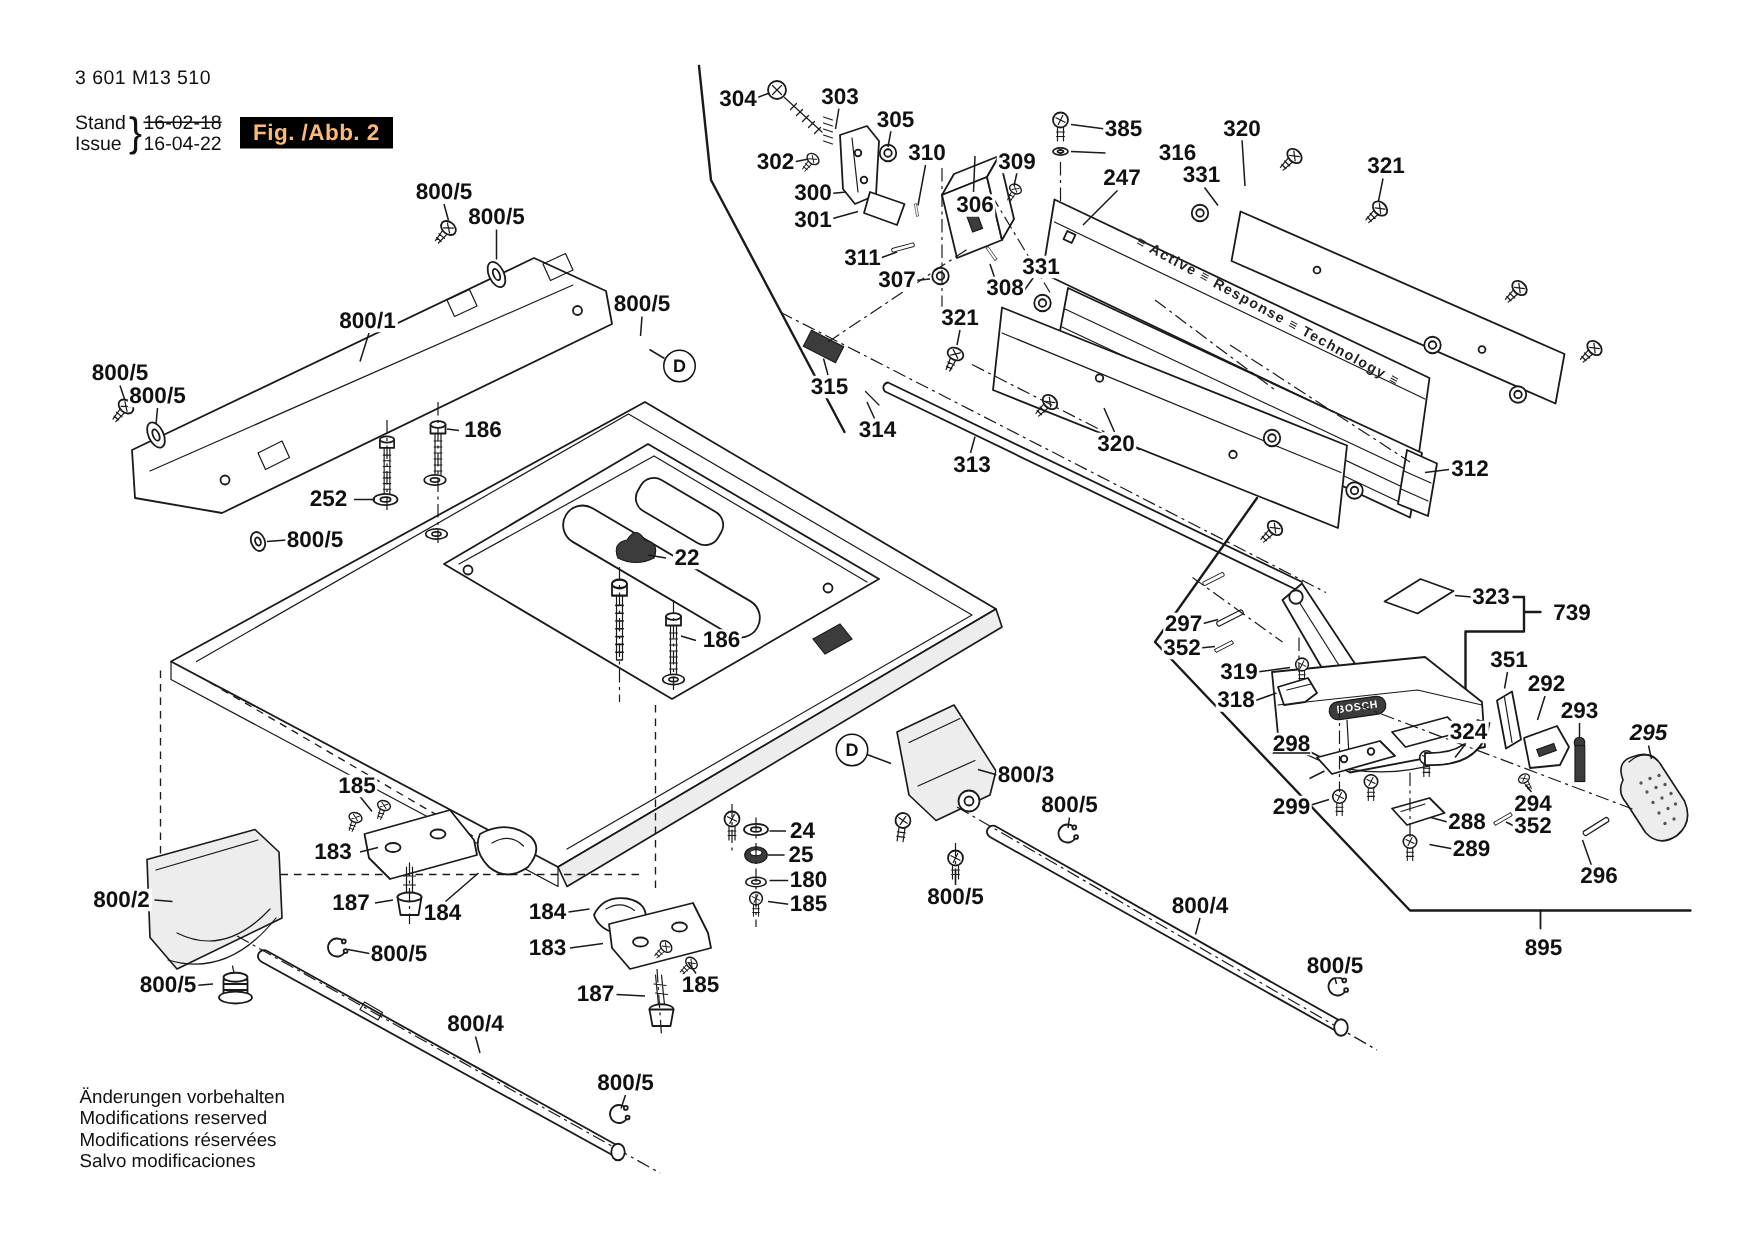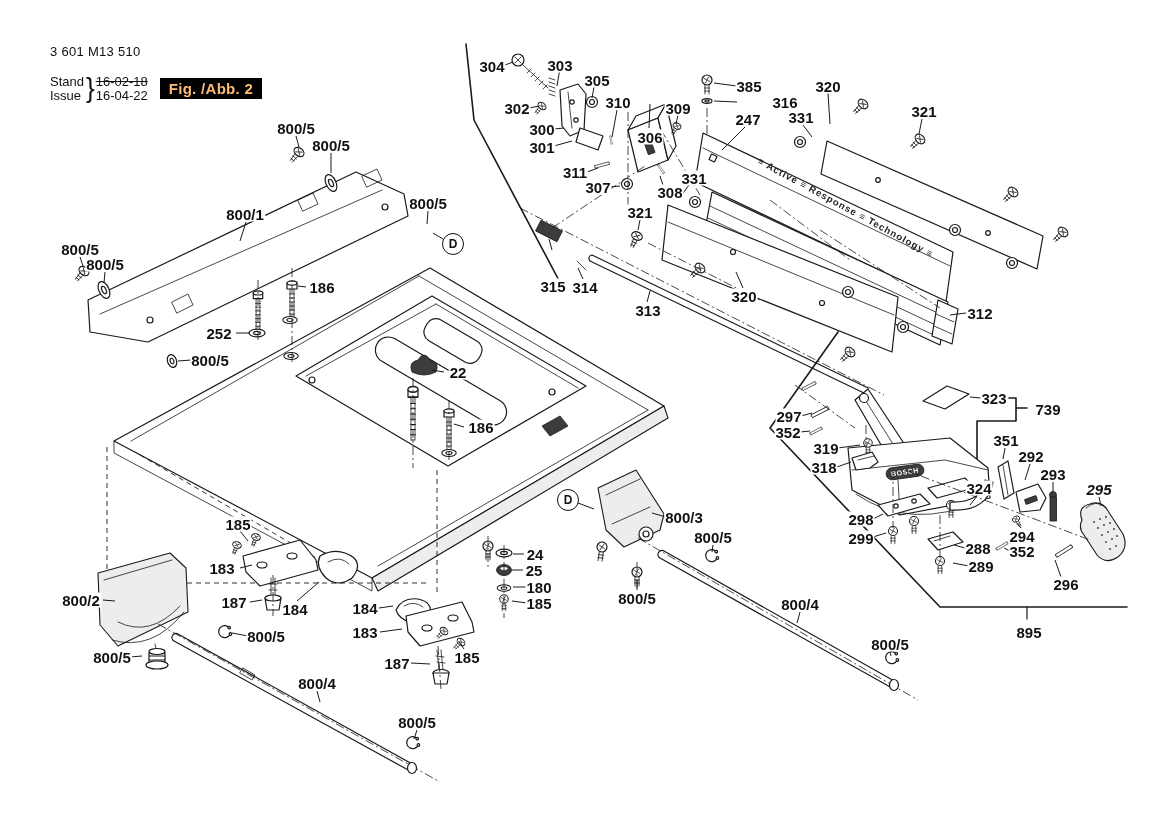--- a/index.html
+++ b/index.html
@@ -356,20 +356,26 @@
       </div>
       <span class="brace">}</span>
       <div class="idates">
         <span class="strike">16-02-18</span>
         <span>16-04-22</span>
       </div>
       <div class="figbox">Fig. /Abb. 2</div>
     </div>
   </div>
 
+  <div class="footer">
+    <div>Änderungen vorbehalten</div>
+    <div>Modifications reserved</div>
+    <div>Modifications réservées</div>
+    <div>Salvo modificaciones</div>
+  </div>
 
   <div id="labels-layer">
       <span class="part-label" style="left: 492px; top: 66px;">304</span>
       <span class="part-label" style="left: 560px; top: 65px;">303</span>
       <span class="part-label" style="left: 597px; top: 80px;">305</span>
       <span class="part-label" style="left: 517px; top: 108px;">302</span>
       <span class="part-label" style="left: 618px; top: 102px;">310</span>
       <span class="part-label" style="left: 650px; top: 97px; margin-top: 40px;">306</span>
       <span class="part-label" style="left: 678px; top: 108px;">309</span>
       <span class="part-label" style="left: 542px; top: 129px;">300</span>
@@ -378,21 +384,21 @@
       <span class="part-label" style="left: 598px; top: 187px;">307</span>
       <span class="part-label" style="left: 670px; top: 192px;">308</span>
       <span class="part-label" style="left: 694px; top: 178px;">331</span>
       <span class="part-label" style="left: 749px; top: 86px;">385</span>
       <span class="part-label" style="left: 785px; top: 102px;">316</span>
       <span class="part-label" style="left: 748px; top: 119px;">247</span>
       <span class="part-label" style="left: 828px; top: 86px;">320</span>
       <span class="part-label" style="left: 801px; top: 117px;">331</span>
       <span class="part-label" style="left: 924px; top: 111px;">321</span>
       <span class="part-label" style="left: 640px; top: 212px;">321</span>
-      <span class="part-label" style="left: 553px; top: 258px; margin-top: 28px;">315</span>
+      <span class="part-label" style="left: 553px; top: 258px;">315</span>
       <span class="part-label" style="left: 585px; top: 287px;">314</span>
       <span class="part-label" style="left: 648px; top: 310px;">313</span>
       <span class="part-label" style="left: 744px; top: 296px;">320</span>
       <span class="part-label" style="left: 980px; top: 313px;">312</span>
       <span class="part-label" style="left: 296px; top: 128px;">800/5</span>
       <span class="part-label" style="left: 331px; top: 145px;">800/5</span>
       <span class="part-label" style="left: 245px; top: 214px;">800/1</span>
       <span class="part-label" style="left: 80px; top: 249px;">800/5</span>
       <span class="part-label" style="left: 105px; top: 264px;">800/5</span>
       <span class="part-label" style="left: 322px; top: 287px;">186</span>
@@ -420,21 +426,21 @@
       <span class="part-label" style="left: 539px; top: 603px;">185</span>
       <span class="part-label" style="left: 684px; top: 517px;">800/3</span>
       <span class="part-label" style="left: 637px; top: 598px;">800/5</span>
       <span class="part-label" style="left: 713px; top: 537px;">800/5</span>
       <span class="part-label" style="left: 800px; top: 604px;">800/4</span>
       <span class="part-label" style="left: 890px; top: 644px;">800/5</span>
       <span class="part-label" style="left: 789px; top: 416px;">297</span>
       <span class="part-label" style="left: 788px; top: 432px;">352</span>
       <span class="part-label" style="left: 826px; top: 448px;">319</span>
       <span class="part-label" style="left: 824px; top: 467px;">318</span>
-      <span class="part-label" style="left: 861px; top: 519px;">298</span>
+      <span class="part-label" style="left: 861px; top: 496px; text-decoration: underline;">298</span>
       <span class="part-label" style="left: 861px; top: 538px;">299</span>
       <span class="part-label" style="left: 994px; top: 398px;">323</span>
       <span class="part-label" style="left: 1048px; top: 409px;">739</span>
       <span class="part-label" style="left: 1006px; top: 440px;">351</span>
       <span class="part-label" style="left: 1031px; top: 456px;">292</span>
       <span class="part-label" style="left: 1053px; top: 474px;">293</span>
       <span class="part-label" style="left: 1099px; top: 489px; font-style: italic;">295</span>
       <span class="part-label" style="left: 979px; top: 488px;">324</span>
       <span class="part-label" style="left: 1022px; top: 536px;">294</span>
       <span class="part-label" style="left: 1022px; top: 551px;">352</span>

